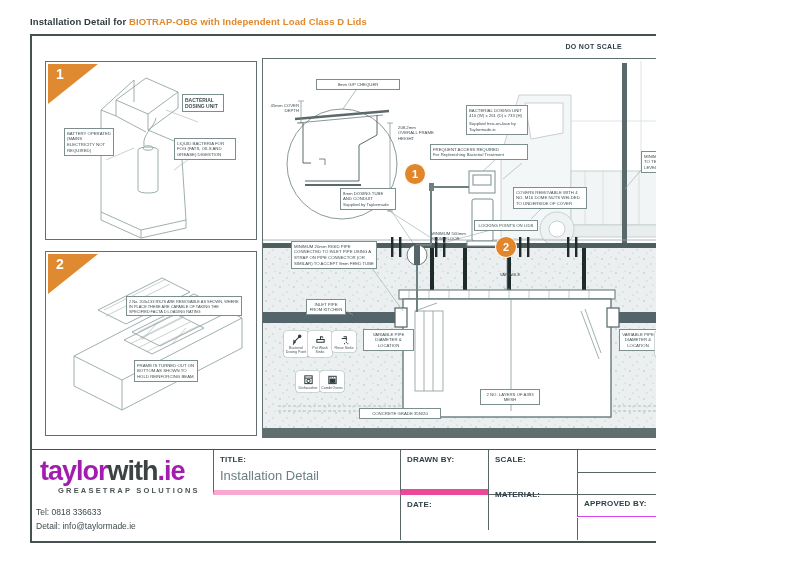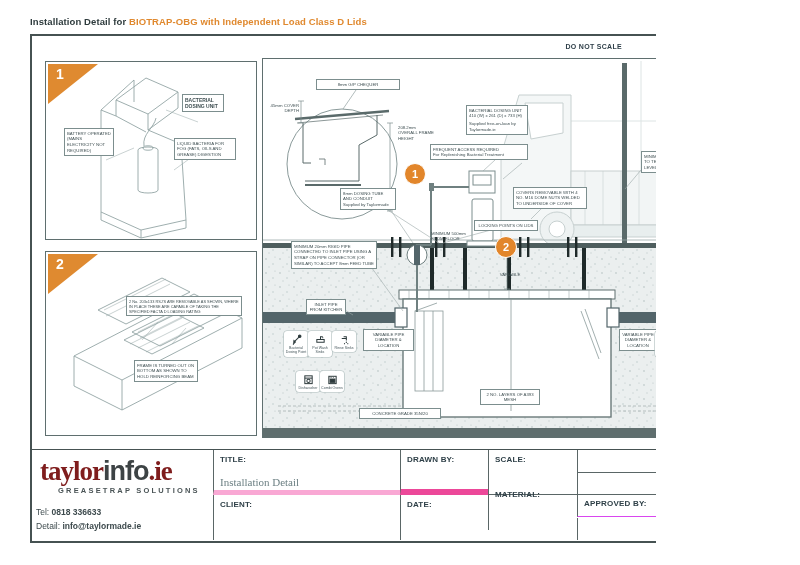--- a/index.html
+++ b/index.html
@@ -34,27 +34,27 @@
   
   .tile{position:absolute;width:22px;background:#fff;border-radius:3px;
         box-shadow:0 0 0 0.6px #aebcbc;text-align:center;padding:2.5px 1px 2px;
         font-size:3.6px;line-height:1.2;color:#44555a;z-index:6;}
   .tile svg{display:block;margin:0 auto 1.5px;}
   
   #tb{left:30px;top:443px;width:738px;height:90px;border-top:1.5px solid #465252;z-index:4;}
   .cell{position:absolute;box-sizing:border-box;border-left:1px solid #5a6666;}
   .cell.first{border-left:none;}
   .cell .clab{position:absolute;left:6px;top:5px;font-size:8px;font-weight:bold;color:#2f4048;letter-spacing:.2px;}
-  .cell .cval{position:absolute;left:6px;top:26px;font-size:11px;color:#6b7f82;font-family:Liberation Serif, serif;}
+  .cell .cval{position:absolute;left:6px;top:18px;font-size:13px;color:#6b7f82;}
   #logoCell{left:0;top:0;width:183px;height:90px;}
   #logoTxt{position:absolute;left:10px;top:6px;font-size:27px;font-weight:bold;letter-spacing:-1px;}
-  #logoTxt .o{color:#7f1d1d;font-family:Liberation Serif, serif;} #logoTxt .g{color:#3d4345;}
+  #logoTxt .o{color:#a21caf;} #logoTxt .g{color:#3d4345;}
   #logoSub{position:absolute;left:28px;top:36px;font-size:7.5px;letter-spacing:2.2px;color:#4a5456;font-weight:bold;}
   .contact{position:absolute;left:6px;font-size:8.5px;color:#3d4a4d;}
-  .contact b{font-weight:bold;}
+  .contact b{font-weight:normal;}
 </style>
 </head>
 <body>
 
 <div id="page">
 
   <div id="hdr" class="abs">
     <span>Installation Detail for </span><span class="hl">BIOTRAP-OBG with Independent Load Class D Lids</span>
   </div>
 
@@ -417,38 +417,35 @@
             <line x1="7.5" y1="4" x2="10" y2="1"></line>
           </g>
         </svg>
       <span>Sluice Sinks</span>
     </div>
   </div>
 
   <div id="tb" class="abs">
     <div class="cell first" id="logoCell">
       <div id="logoTxt">
-        <span class="o">taylor</span><span class="g">info</span><span class="o">.ie</span>
+        <span class="o">taylor</span><span class="g">with</span><span class="o">.ie</span>
       </div>
       <div id="logoSub">GREASETRAP SOLUTIONS</div>
       <div class="contact" style="top:57px;">
         <span>Tel: </span><b>0818 336633</b>
       </div>
       <div class="contact" style="top:71px;">
         <span>Detail: </span><b>info@taylormade.ie</b>
       </div>
     </div>
 
     <div class="cell" style="left:183px;top:0;width:187px;height:45px;border-bottom:5px solid #f9a8d4;">
       <span class="clab">TITLE:</span>
       <span class="cval">Installation Detail</span>
     </div>
-    <div class="cell" style="left:183px;top:45px;width:187px;height:45px;">
-      <span class="clab">CLIENT:</span>
-    </div>
 
     <div class="cell" style="left:370px;top:0;width:88px;height:45px;border-bottom:6px solid #ec4899;">
       <span class="clab">DRAWN BY:</span>
     </div>
     <div class="cell" style="left:458px;top:0;width:89px;height:45px;border-bottom:1px solid #5a6666;">
       <span class="clab">SCALE:</span>
     </div>
 
     <div class="cell" style="left:370px;top:45px;width:88px;height:45px;">
       <span class="clab">DATE:</span>

